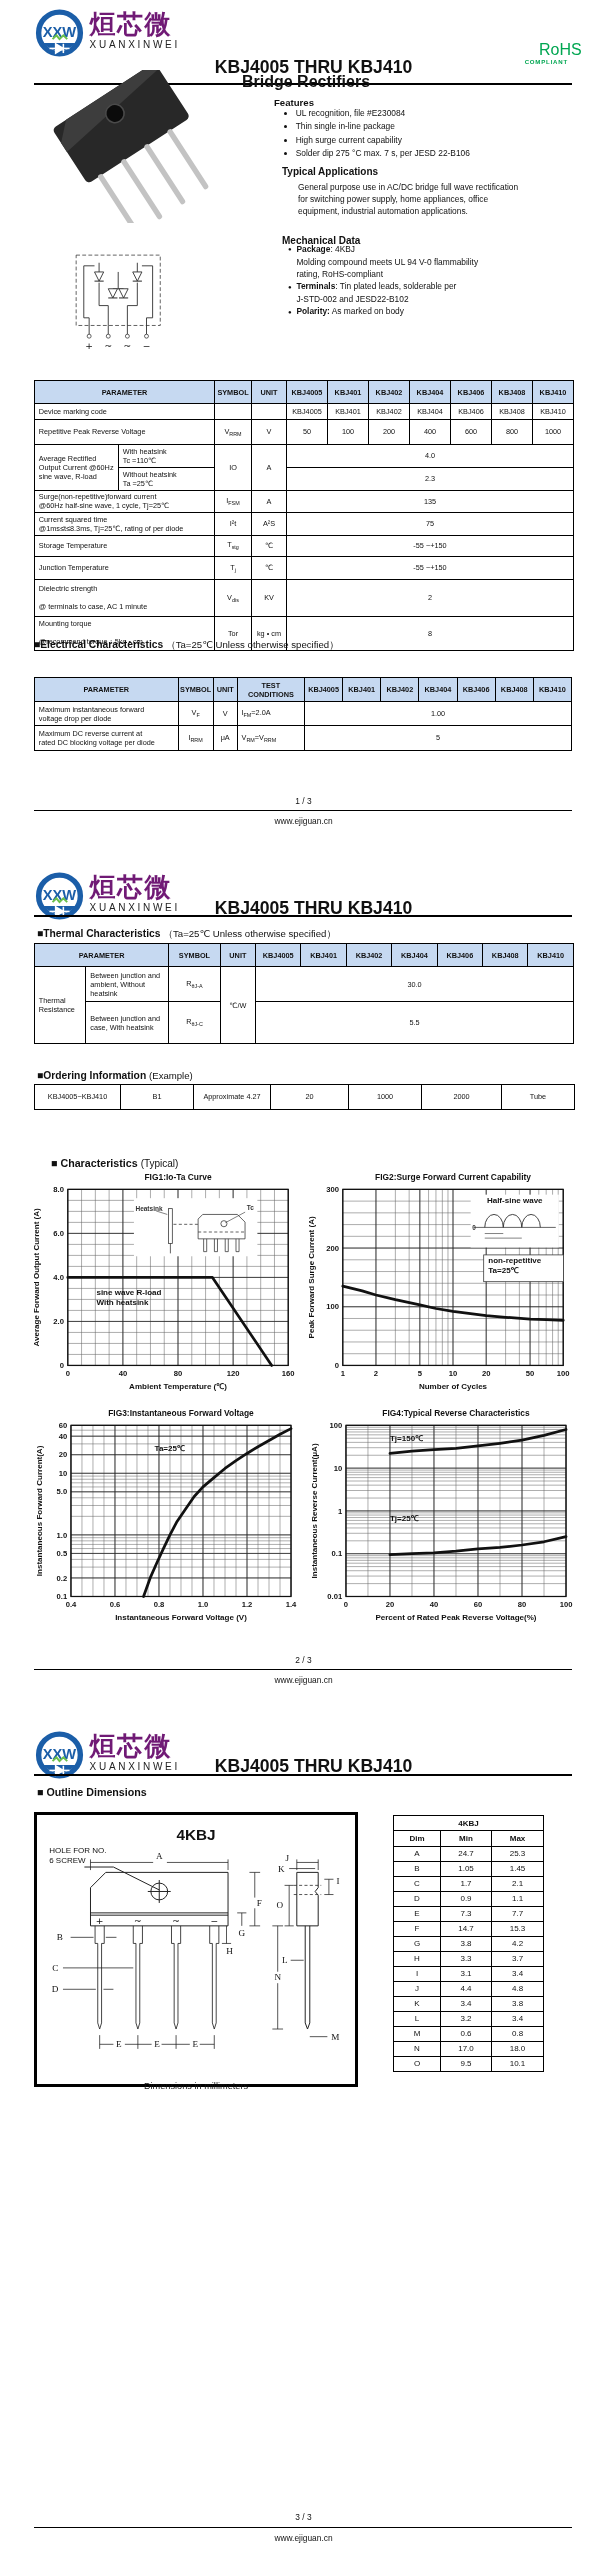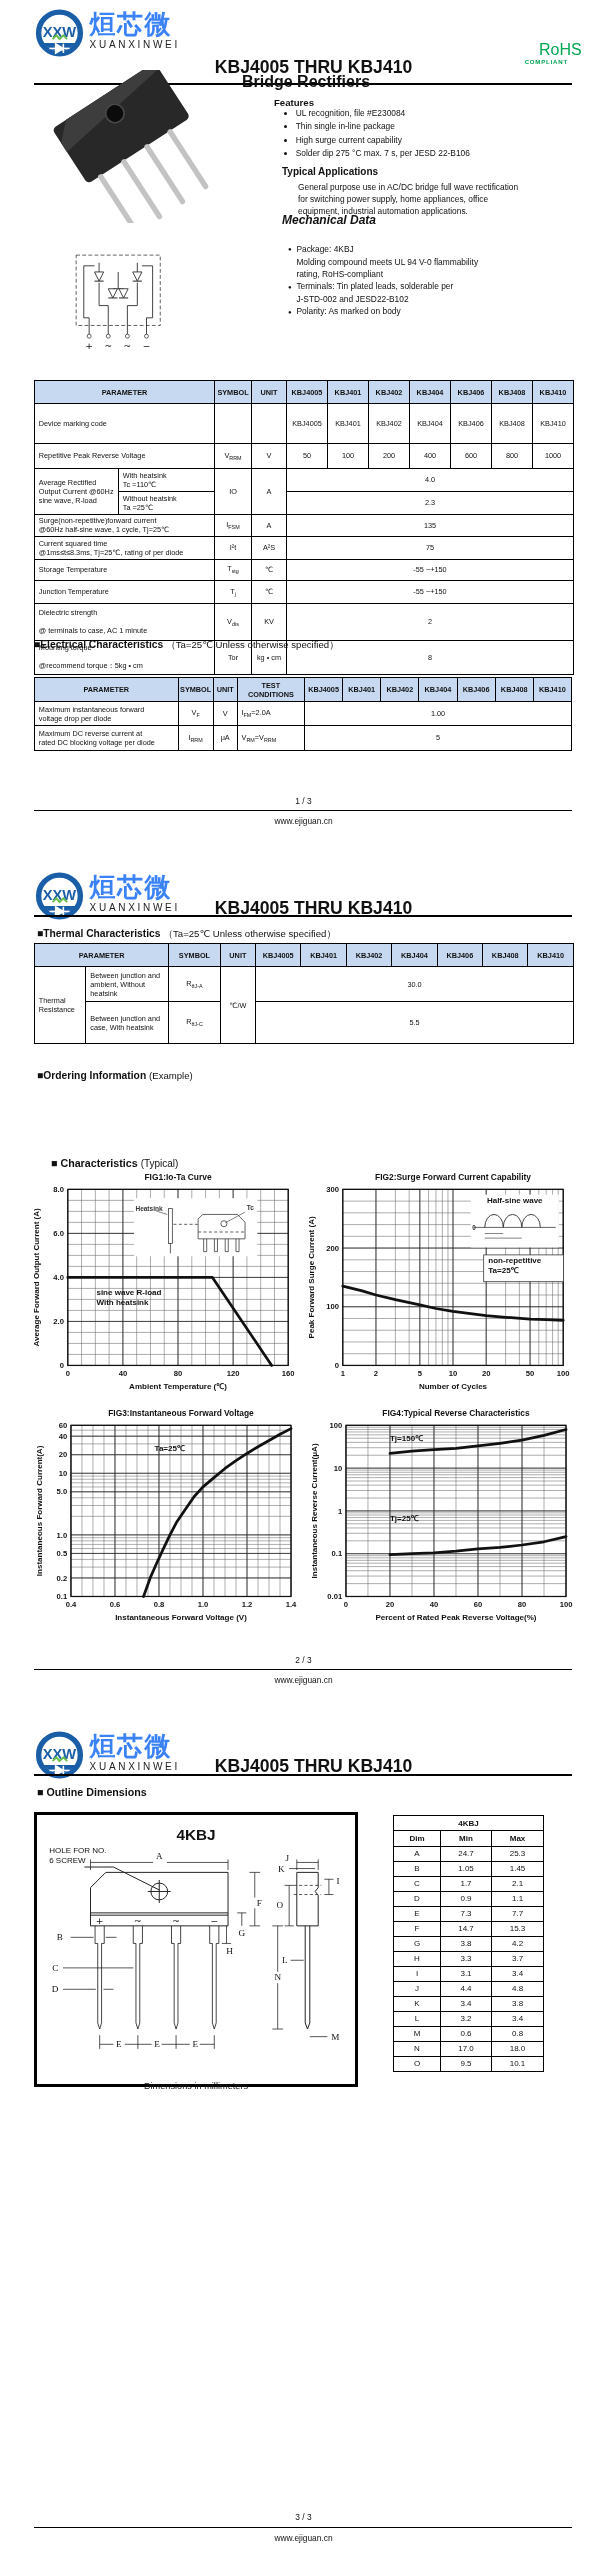--- a/index.html
+++ b/index.html
@@ -2,36 +2,36 @@
 <html style="font-size:12.2px"><head>
 <meta charset="utf-8">
 <style>
   html,body{margin:0;padding:0;background:#fff;}
   body{font-family:"Liberation Sans","DejaVu Sans",sans-serif;color:#111;}
   .page{position:relative;width:607px;height:2576px;background:#fff;overflow:hidden;}
   .abs{position:absolute;}
   .rule{position:absolute;left:34px;width:538px;height:1.5px;background:#000;}
   .logo{position:absolute;display:flex;align-items:flex-start;}
   .logo-txt{margin-left:4.6px;}
-  .logo-zh{font-size:26px;font-weight:bold;letter-spacing:1.5px;line-height:31px;color:#3b82f6;}
+  .logo-zh{font-size:26px;font-weight:bold;letter-spacing:1.5px;line-height:31px;color:#701a75;}
   .logo-en{font-size:10px;letter-spacing:2.7px;color:#222;margin-top:-1.5px;}
   .doc-title{position:absolute;font-size:17.6px;font-weight:bold;text-align:center;width:321px;}
   .rohs{position:absolute;text-align:center;}
   .rohs-main{font-size:16px;font-weight:400;color:#00a651;line-height:17px;margin-left:28px;}
   .rohs-sub{font-size:6.1px;font-weight:bold;color:#00a651;letter-spacing:0.8px;}
   .sec-head{position:absolute;font-size:10.3px;font-weight:bold;}
   .sec-head .cond{font-weight:normal;font-size:9.6px;}
   .big-title{position:absolute;font-size:16px;font-weight:bold;}
   .sub-head{position:absolute;font-size:9.6px;font-weight:bold;}
   .feat-list{position:absolute;margin:0;padding-left:10.7px;font-size:8.4px;}
   .feat-list li{margin-bottom:3.4px;}
   .para{position:absolute;font-size:8.4px;line-height:12.2px;}
   .mech{position:absolute;font-size:8.4px;line-height:12.4px;}
   .mech .blt{display:inline-block;width:8.4px;font-size:6.1px;vertical-align:0.8px;}
-  .mech b{font-weight:normal;}
+  .mech b{font-weight:bold;}
   table{border-collapse:collapse;table-layout:fixed;}
   .dtab{position:absolute;font-size:7.3px;}
   .dtab td,.dtab th{border:0.8px solid #000;text-align:center;vertical-align:middle;padding:0.8px 1.5px;overflow:hidden;}
   .dtab th{background:#c6d9f1;font-weight:bold;font-size:7.3px;}
   .dtab .pl{text-align:left;padding-left:3.8px;}
   .dtab{border:1.5px solid #000;}
   sub{font-size:5.4px;}
   .ftr-num{position:absolute;width:607px;text-align:center;font-size:8.4px;}
   .ftr-rule{position:absolute;left:34px;width:538px;height:1.1px;background:#000;}
   .ftr-site{position:absolute;width:607px;text-align:center;font-size:8.4px;}
@@ -100,21 +100,21 @@
       <li>Thin single in-line package</li>
       <li>High surge current capability</li>
       <li>Solder dip 275 °C max. 7 s, per JESD 22-B106</li>
   </ul>
   <div class="sub-head" style="left:282px;top:166px;font-size:10px;">Typical  Applications</div>
   <div class="para" style="left:298px;top:181px;">
     <div>General purpose use in AC/DC bridge full wave rectification</div>
       <div>for switching power supply, home appliances, office</div>
       <div>equipment, industrial automation applications.</div>
   </div>
-  <div class="sub-head" style="left:282px;top:213px;font-size:12px;font-style:italic;">Mechanical Data</div>
+  <div class="sub-head" style="left:282px;top:235px;font-size:10px;">Mechanical Data</div>
   <div class="mech" style="left:288px;top:243px;">
     <div><span class="blt">●</span><b>Package</b><span>: 4KBJ</span></div>
       <div><span class="blt"></span><b></b><span>Molding compound meets UL 94 V-0 flammability</span></div>
       <div><span class="blt"></span><b></b><span>rating, RoHS-compliant</span></div>
       <div><span class="blt">●</span><b>Terminals</b><span>: Tin plated leads, solderable per</span></div>
       <div><span class="blt"></span><b></b><span>J-STD-002 and JESD22-B102</span></div>
       <div><span class="blt">●</span><b>Polarity:</b><span> As marked on body</span></div>
   </div>
 
   <svg class="abs" style="left:70px;top:249px;" width="101" height="104" viewBox="0 0 132 136">
@@ -168,21 +168,21 @@
       <th>SYMBOL</th>
       <th>UNIT</th>
       <th>KBJ4005</th>
           <th>KBJ401</th>
           <th>KBJ402</th>
           <th>KBJ404</th>
           <th>KBJ406</th>
           <th>KBJ408</th>
           <th>KBJ410</th>
     </tr>
-    <tr style="height:40px">
+    <tr style="height:16px">
       <td colspan="2" class="pl">Device marking code</td>
       <td></td>
           <td></td>
       <td>KBJ4005</td>
           <td>KBJ401</td>
           <td>KBJ402</td>
           <td>KBJ404</td>
           <td>KBJ406</td>
           <td>KBJ408</td>
           <td>KBJ410</td>
@@ -355,20 +355,29 @@
     <colgroup>
         <col style="width:86px">
         <col style="width:73px">
         <col style="width:77px">
         <col style="width:78px">
         <col style="width:73px">
         <col style="width:80px">
         <col style="width:73px">
       </colgroup>
     <tbody>
+    <tr style="height:24.5px">
+      <td>KBJ4005~KBJ410</td>
+          <td>B1</td>
+          <td>Approximate 4.27</td>
+          <td>20</td>
+          <td>1000</td>
+          <td>2000</td>
+          <td>Tube</td>
+    </tr>
   </tbody>
     </table>
 
   <div class="sec-head" style="left:51px;top:1157px;font-size:10.7px;"><span>■ Characteristics </span><span class="cond" style="font-size:10px;">(Typical)</span></div>
   <div class="chart" style="left:31px;top:1171px;"><svg width="268" height="222" viewBox="0 0 350 290">
         <line x1="48" y1="24" x2="48" y2="254" stroke="#666" stroke-width="0.7"></line>
         <line x1="66" y1="24" x2="66" y2="254" stroke="#666" stroke-width="0.7"></line>
         <line x1="84" y1="24" x2="84" y2="254" stroke="#666" stroke-width="0.7"></line>
         <line x1="102" y1="24" x2="102" y2="254" stroke="#666" stroke-width="0.7"></line>
         <line x1="120" y1="24" x2="120" y2="254" stroke="#666" stroke-width="0.7"></line>

